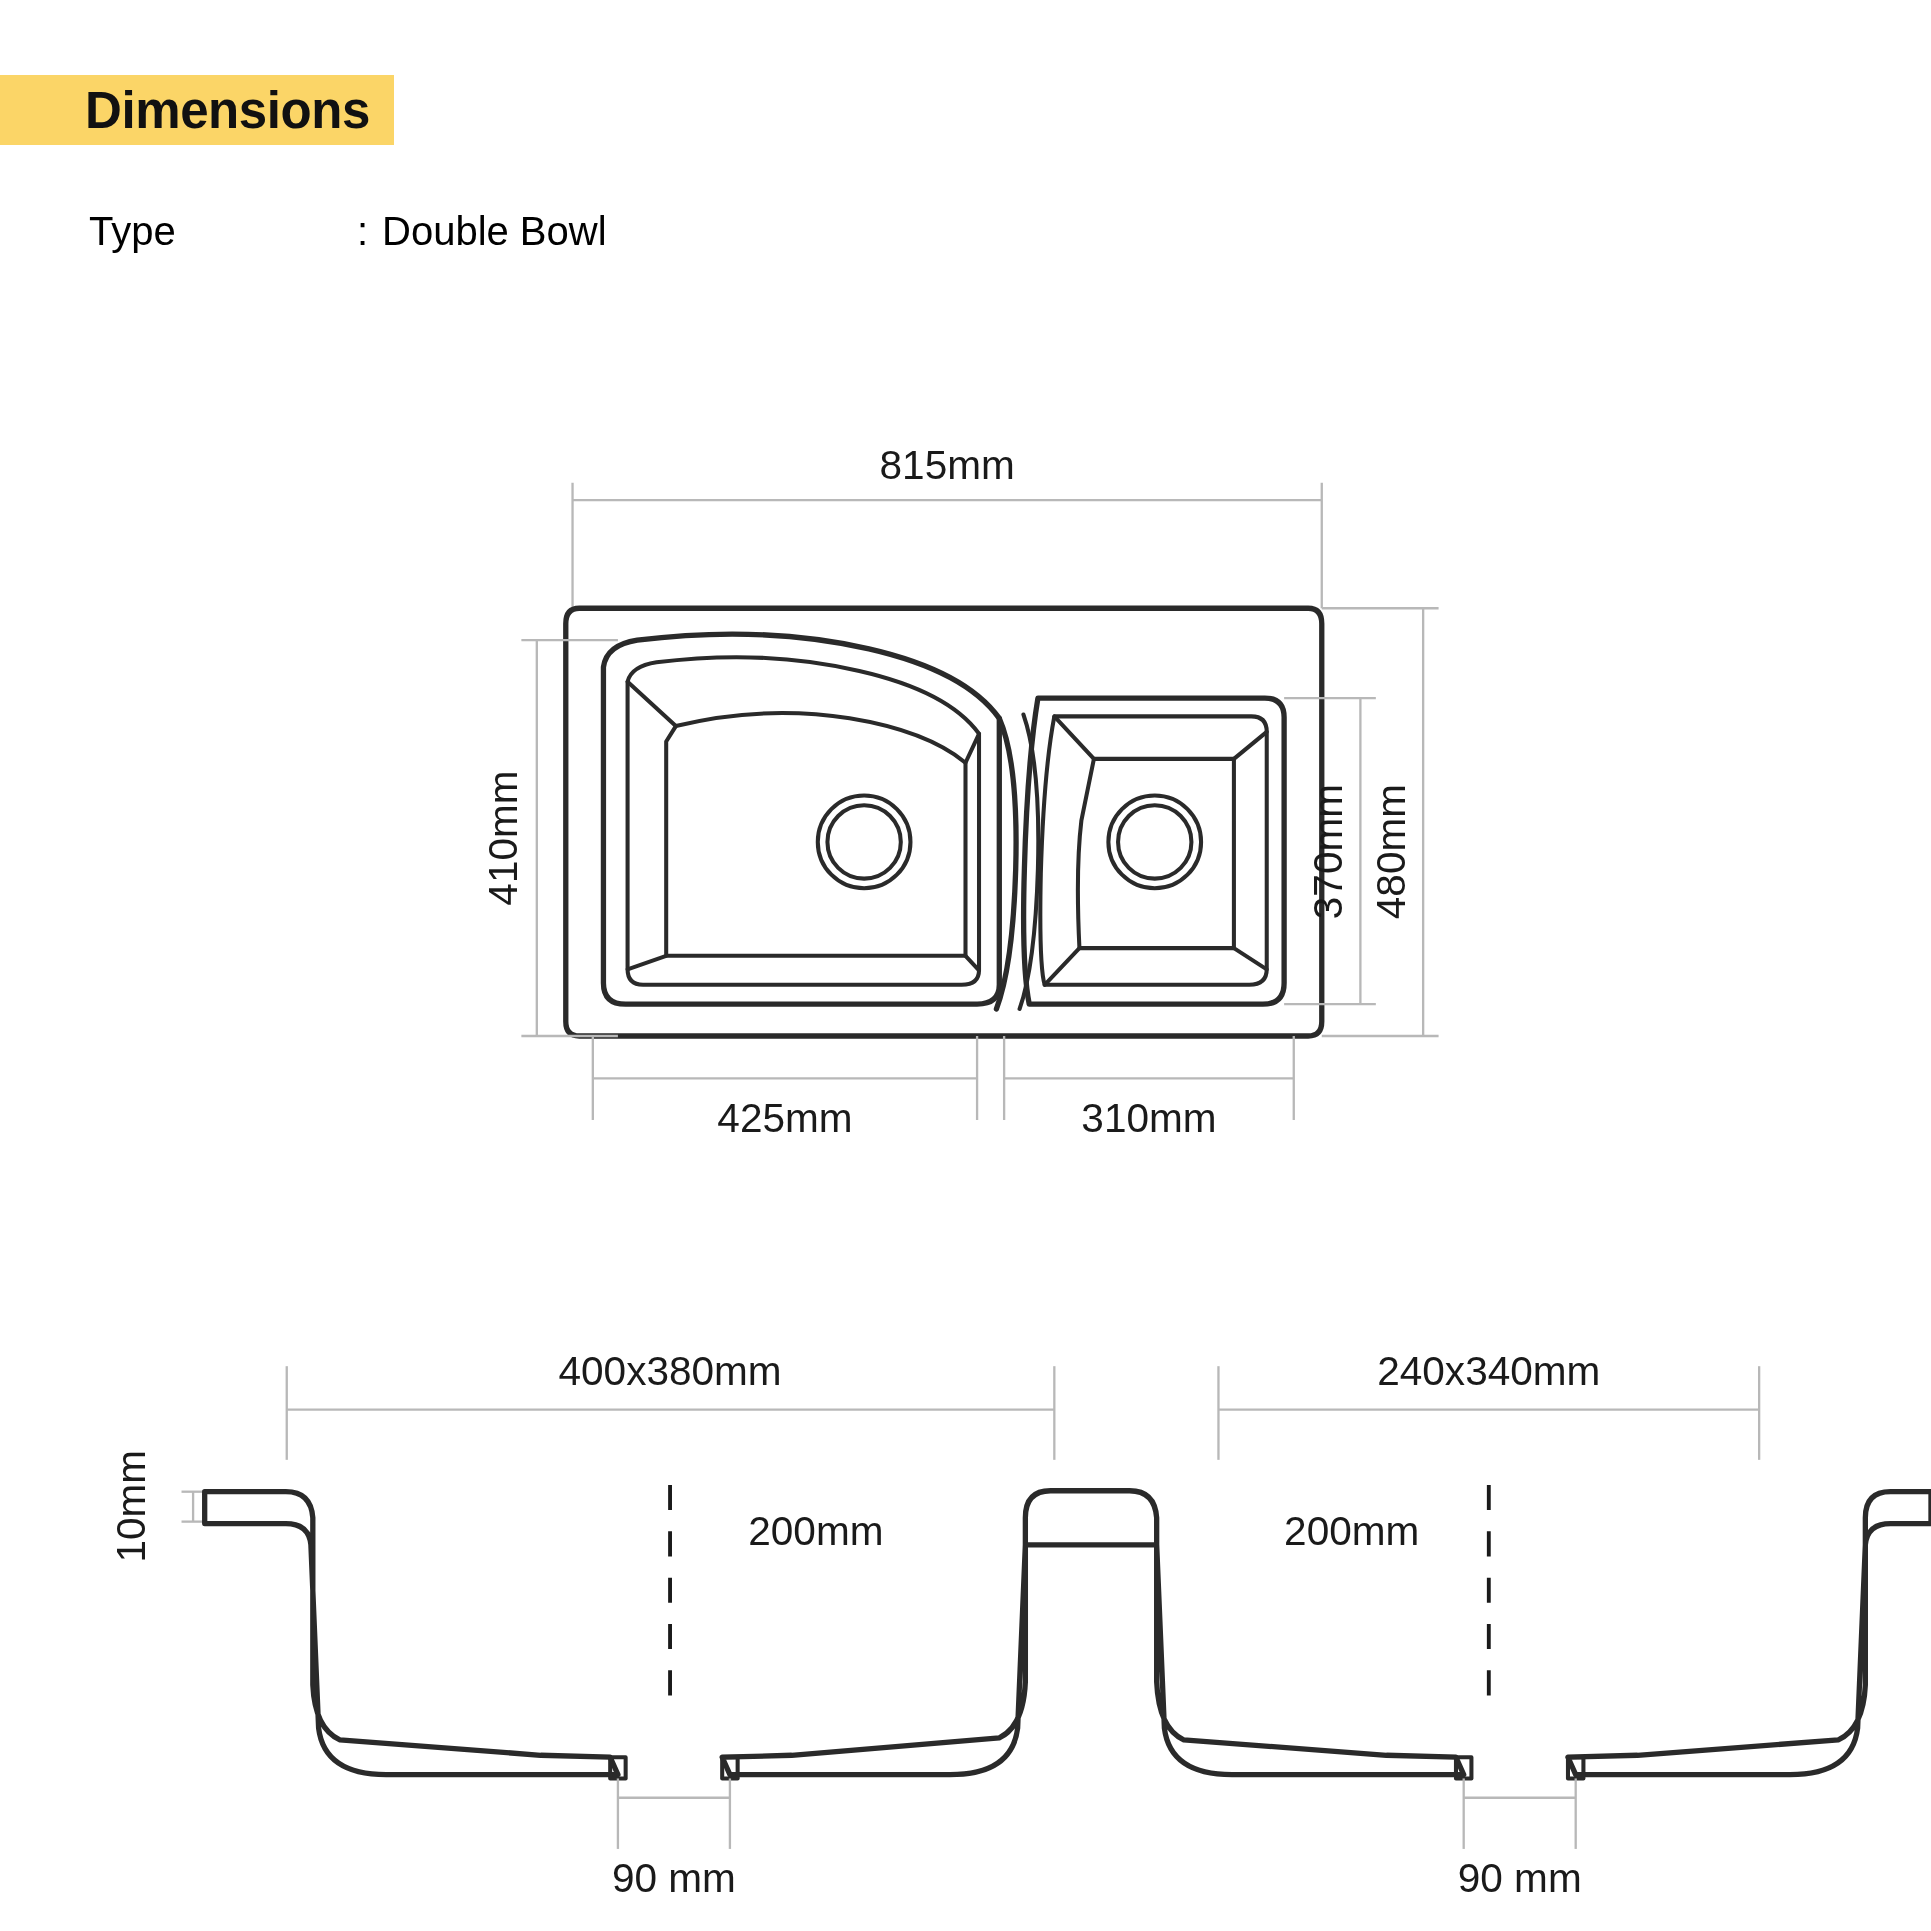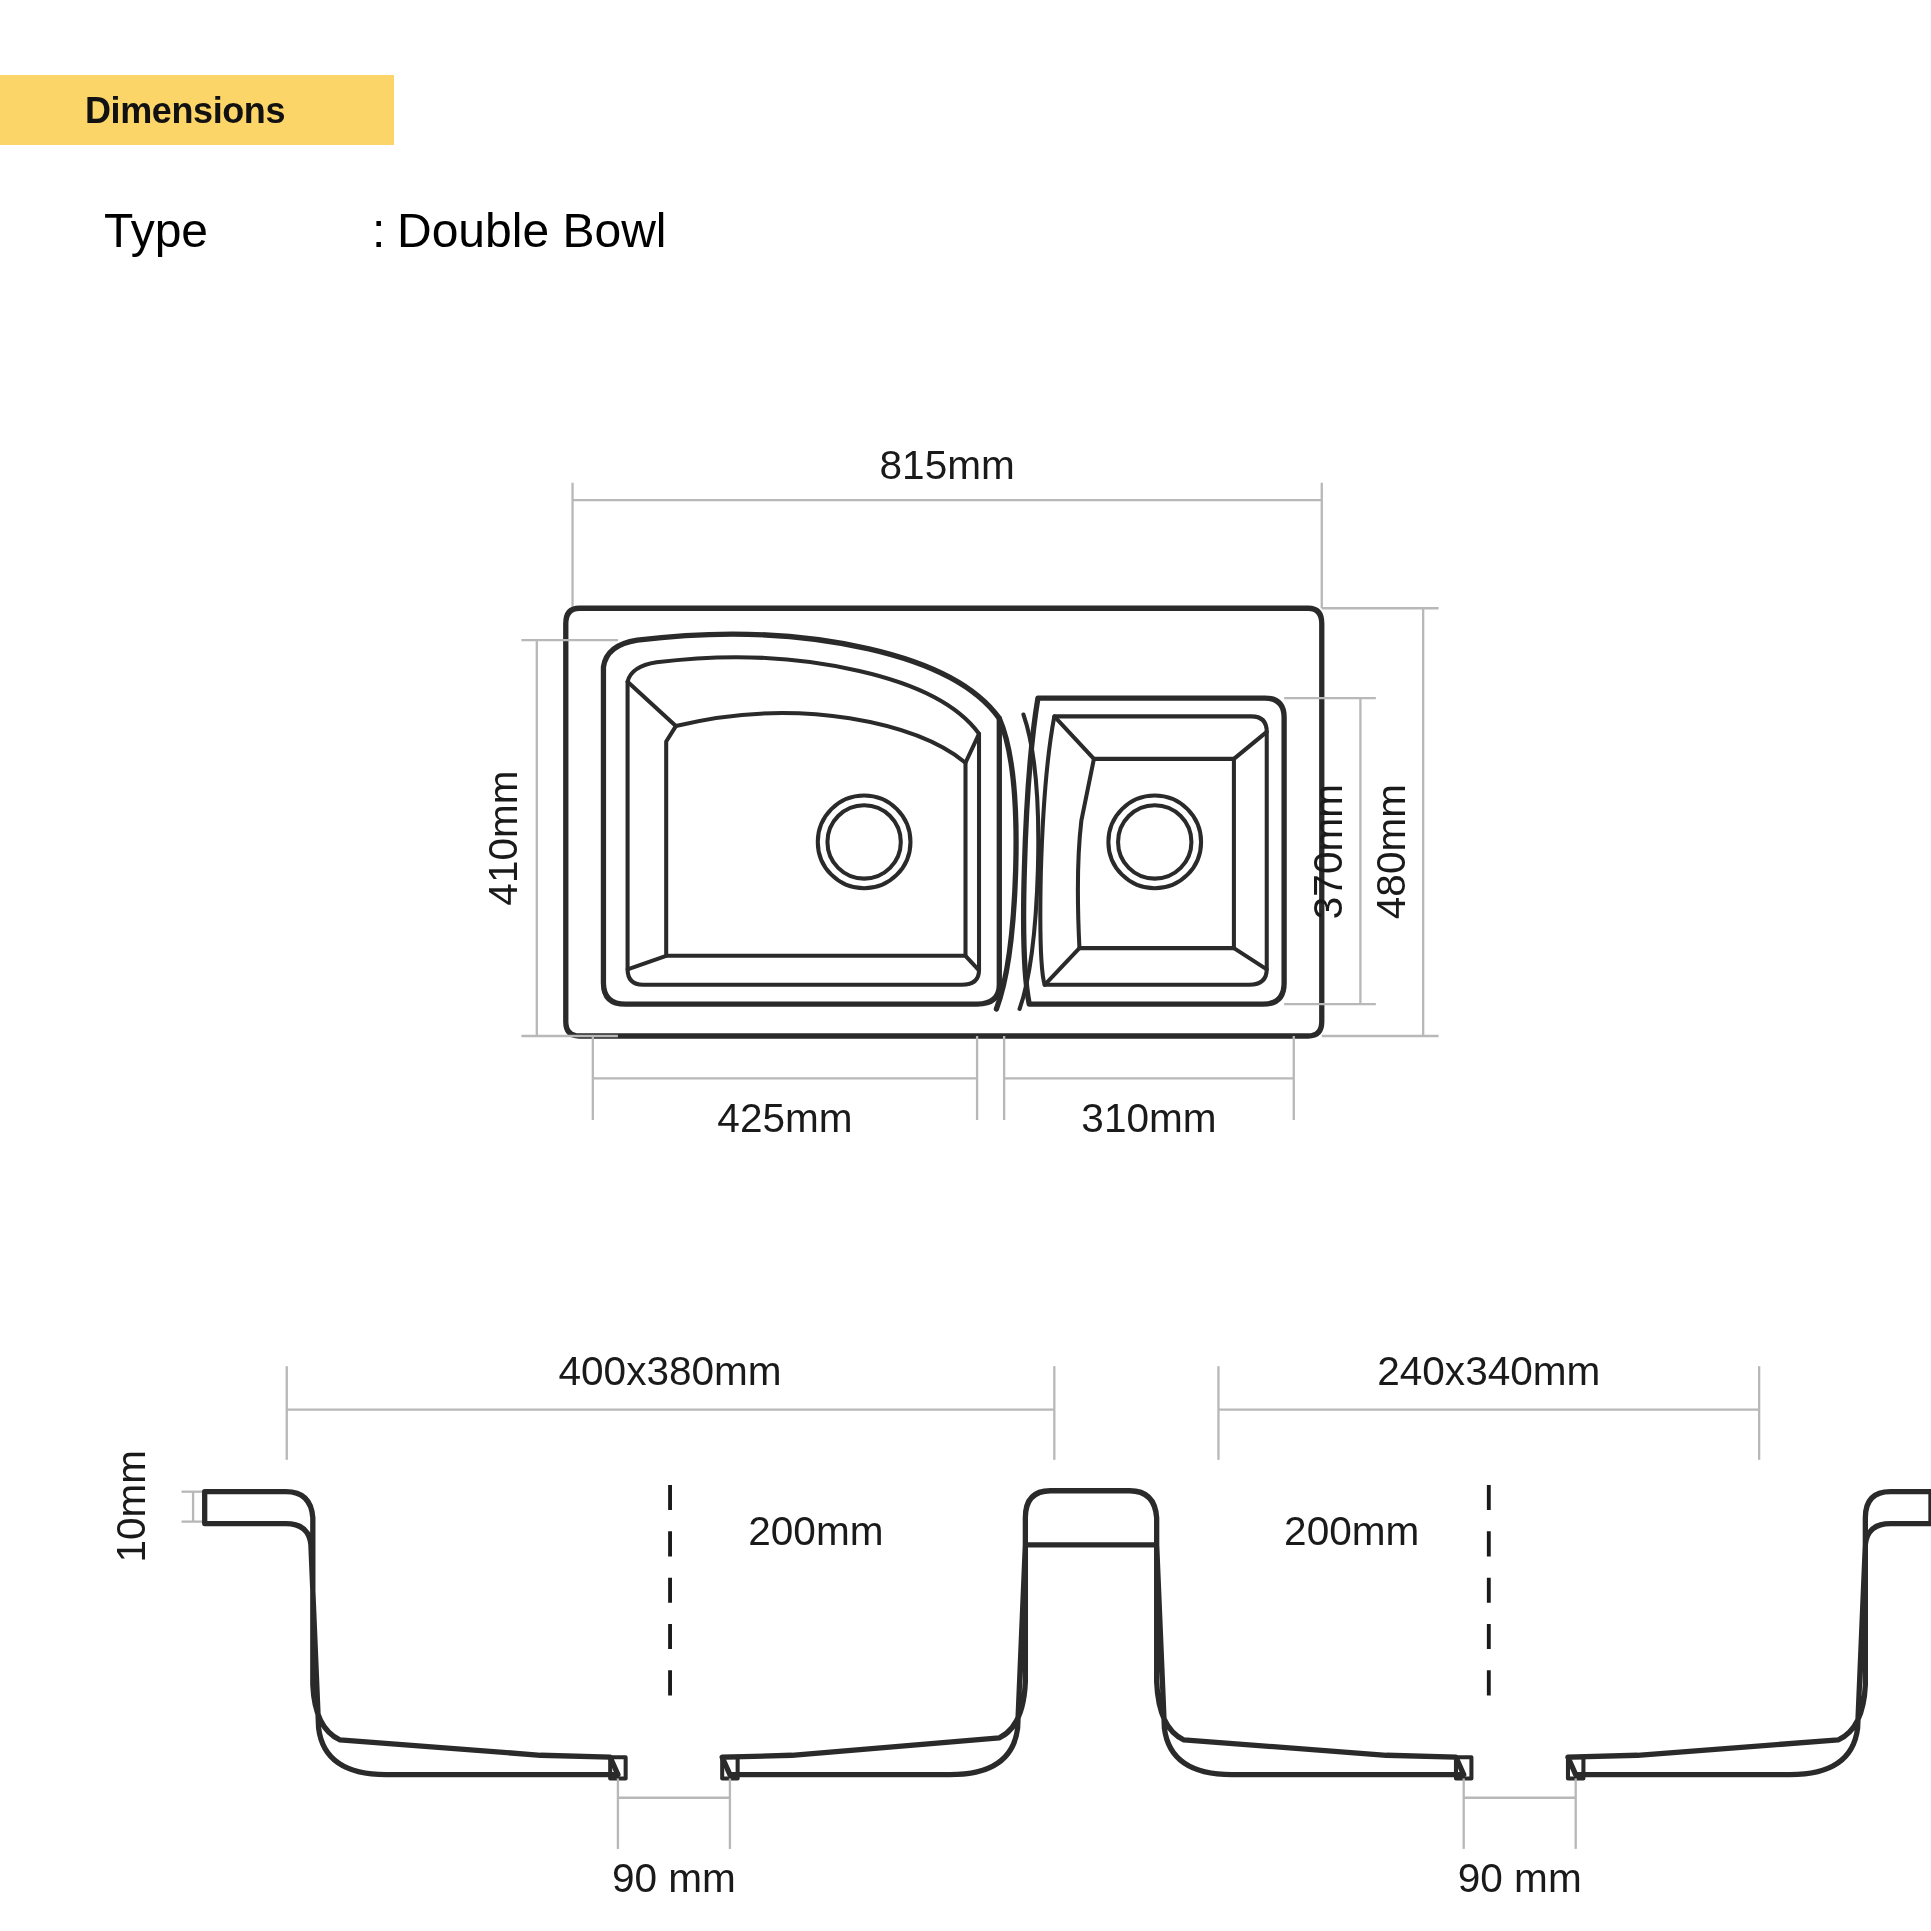--- a/index.html
+++ b/index.html
@@ -22,38 +22,37 @@
     left: 0;
     top: 75px;
     width: 394px;
     height: 70px;
     background: #FBD567;
   }
   #header-title {
     position: absolute;
     left: 85px;
     top: 83px;
-    font-size: 36px;
+    font-size: 51px;
     font-weight: bold;
     letter-spacing: -0.4px;
     line-height: 56px;
     color: #111111;
     white-space: nowrap;
   }
 
   
   #spec-list {
     position: absolute;
     left: 89px;
     top: 205px;
-    font-size: 48px;
+    font-size: 40px;
     line-height: 52px;
     color: #000000;
     white-space: nowrap;
-    margin-left: 15px;
   }
   .spec-row { display: block; height: 52px; }
   .spec-label {
     display: inline-block;
     width: 268px;
   }
   .spec-colon {
     display: inline-block;
     width: 25px;
   }

